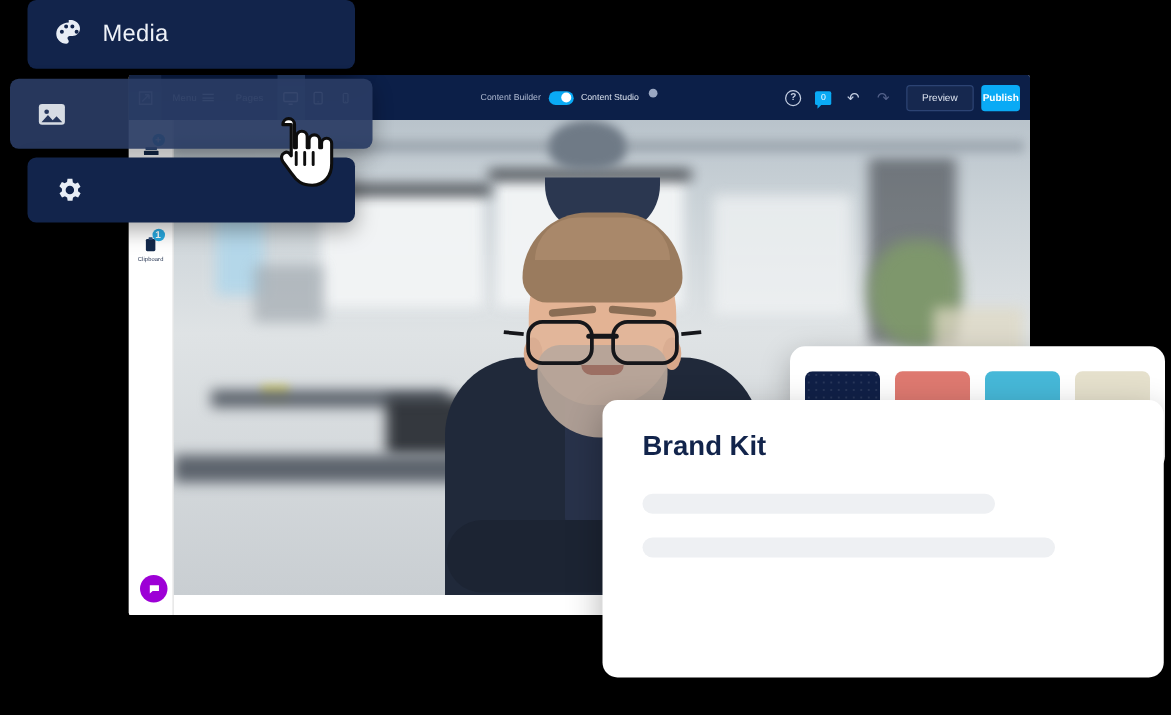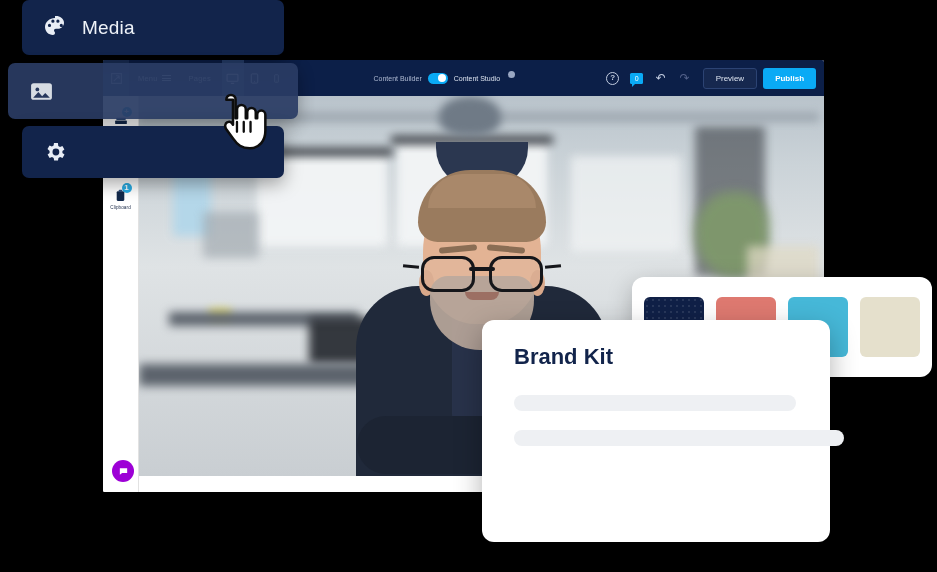--- a/index.html
+++ b/index.html
@@ -46,21 +46,21 @@
   .comment-badge{background:#0aaaf5;color:#fff;font-size:7px;width:13px;height:11px;
                  display:flex;align-items:center;justify-content:center;border-radius:1.5px;
                  position:relative;}
   .comment-badge:after{content:"";position:absolute;left:2px;bottom:-3px;border-left:3px solid #0aaaf5;
                        border-bottom:3px solid transparent;}
   .undo,.redo{color:#c3cde1;font-size:12px;line-height:1;}
   .redo{color:#53618a;}
   .btn-preview{background:#16284f;border:1px solid #2c4373;color:#dde4f0;font-size:8px;
                padding:5px 12px;border-radius:3px;margin-left:6px;}
   .btn-publish{background:#0aaaf5;color:#fff;font-size:8px;font-weight:bold;
-               padding:6px 12px;border-radius:3px;margin-left:6px;}
+               padding:6px 1px;border-radius:3px;margin-left:6px;}
 
   
   #editor-body{position:absolute;left:0;top:36px;right:0;bottom:0;display:flex;background:#efefef;}
   #left-rail{width:35px;background:#fff;position:relative;flex:0 0 35px;
              display:flex;flex-direction:column;align-items:center;
              border-right:1px solid #e2e2e2;}
   .rail-item{margin-top:14px;display:flex;flex-direction:column;align-items:center;width:100%;}
   .rail-glyph{position:relative;width:20px;height:17px;display:flex;align-items:flex-end;justify-content:center;}
   .rail-badge{position:absolute;right:-1px;top:-3px;width:10px;height:10px;border-radius:50%;
               background:#29abe2;color:#fff;font-size:8px;line-height:10px;text-align:center;font-weight:bold;}
@@ -139,21 +139,21 @@
 
   
   #palette-card{position:absolute;left:632px;top:277px;width:300px;height:100px;
       background:#fff;border-radius:12px;box-shadow:0 8px 24px rgba(0,0,0,.25);
       display:flex;align-items:center;justify-content:center;gap:12px;}
   .swatch{width:60px;height:60px;border-radius:6px;}
   .swatch.dotted{background-image:radial-gradient(rgba(255,255,255,.10) 1px,transparent 1px);
                  background-size:6px 6px;}
 
   
-  #brandkit-card{position:absolute;left:482px;top:320px;width:348px;height:222px;
+  #brandkit-card{position:absolute;left:482px;top:320px;width:449px;height:222px;
      background:#fff;border-radius:12px;box-shadow:0 10px 28px rgba(0,0,0,.3);padding:0;}
   #brandkit-title{position:absolute;left:32px;top:24px;font-size:22px;font-weight:bold;color:#12244b;}
   .bk-skel{position:absolute;background:#eef0f3;border-radius:8px;height:16px;}
   #bk-skel-1{left:32px;top:75px;width:282px;}
   #bk-skel-2{left:32px;top:110px;width:330px;}
   #bk-apply{position:absolute;left:32px;top:138px;width:330px;height:50px;background:#0cb0fb;
             border-radius:7px;color:#fff;font-size:23px;font-weight:bold;
             display:flex;align-items:center;justify-content:center;border:none;}
 </style>
 </head>

